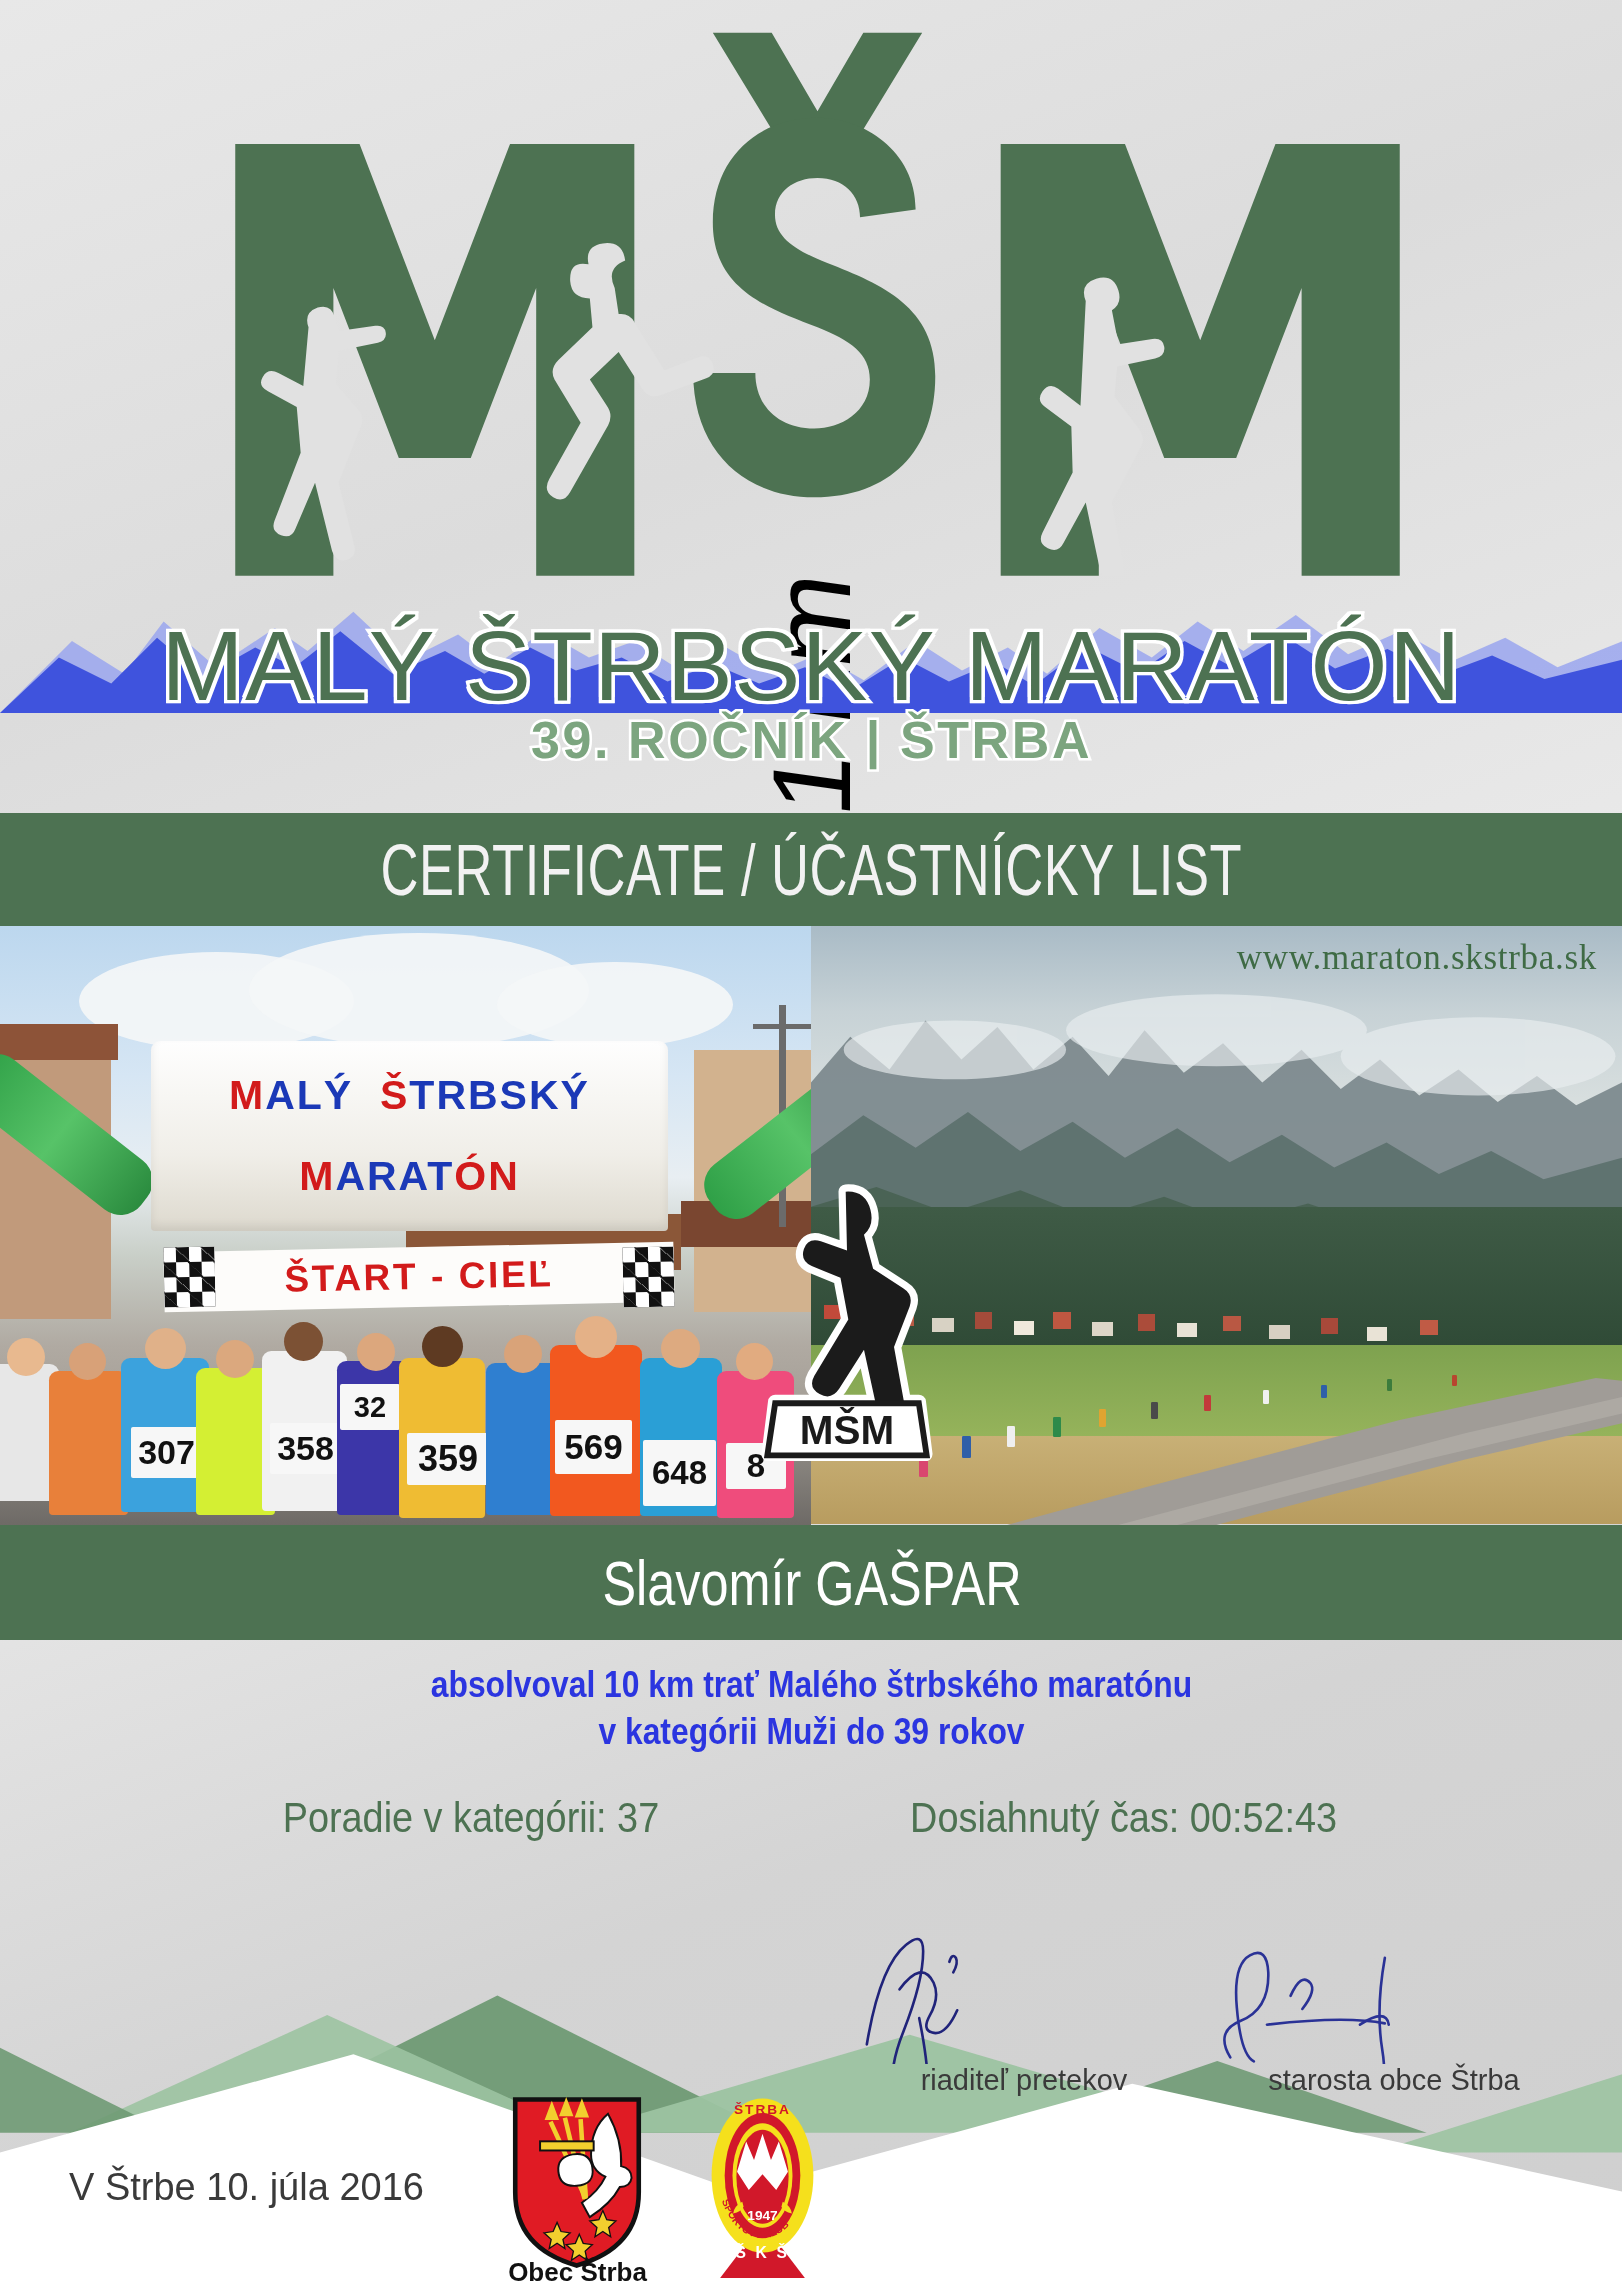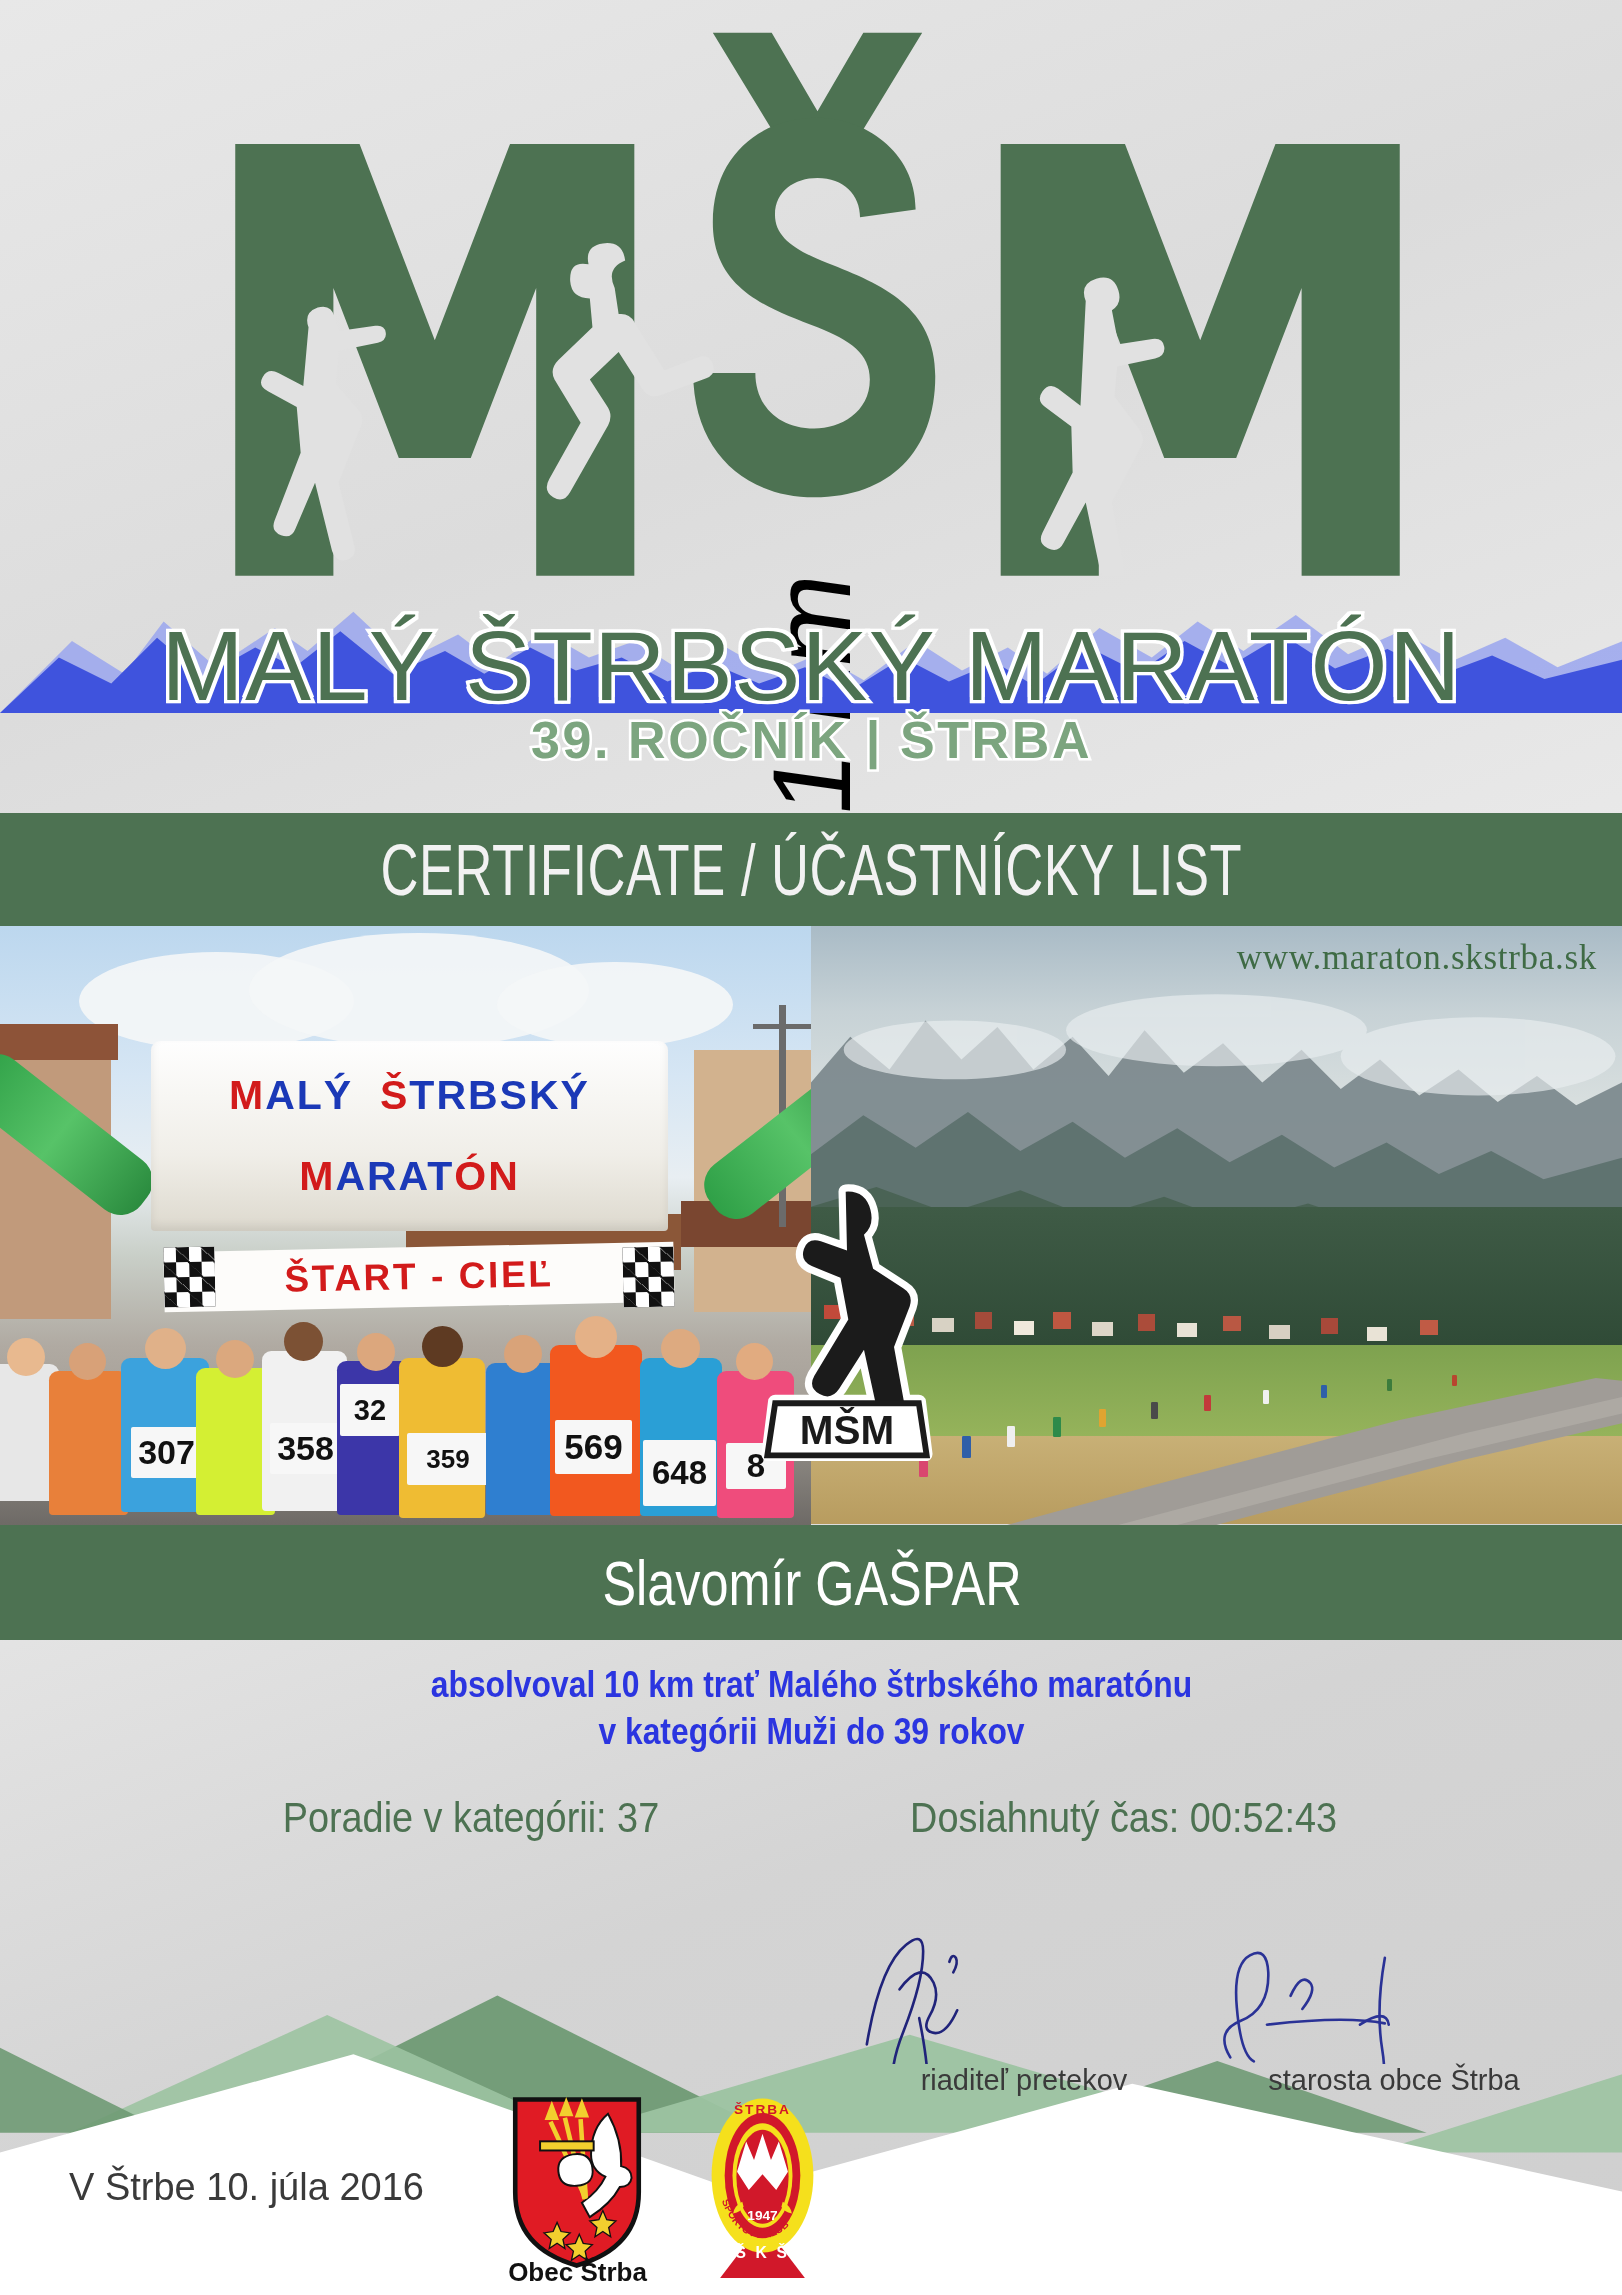--- a/index.html
+++ b/index.html
@@ -295,25 +295,25 @@
 
         <div class="runner-body" style="left:196px;top:56px;width:79px;height:147px;background:#d4ef33"></div>
         <div class="runner-head" style="left:216px;top:27.5px;width:38px;height:38px;background:#dba87e"></div>
 
         <div class="runner-body" style="left:262px;top:39px;width:85px;height:160px;background:#f1f1f1"></div>
         <div class="runner-head" style="left:284px;top:9.8px;width:39px;height:39px;background:#7c5134"></div>
         <div class="bib" style="left:270px;top:111px;width:71px;height:51px;font-size:34px">358</div>
 
         <div class="runner-body" style="left:337px;top:49px;width:79px;height:154px;background:#3c36a8"></div>
         <div class="runner-head" style="left:357px;top:21px;width:38px;height:38px;background:#dca77d"></div>
-        <div class="bib" style="left:340px;top:72px;width:60px;height:52px;font-size:29px">32</div>
+        <div class="bib" style="left:340px;top:72px;width:60px;height:46px;font-size:29px">32</div>
 
         <div class="runner-body" style="left:399px;top:46px;width:86px;height:160px;background:#efbc33"></div>
         <div class="runner-head" style="left:422px;top:14.4px;width:41px;height:41px;background:#5e3a22"></div>
-        <div class="bib" style="left:407px;top:121px;width:82px;height:52px;font-size:26px">359</div>
+        <div class="bib" style="left:407px;top:121px;width:82px;height:52px;font-size:36px">359</div>
 
         <div class="runner-body" style="left:486px;top:51px;width:77px;height:152px;background:#2f7fd0"></div>
         <div class="runner-head" style="left:504px;top:23px;width:38px;height:38px;background:#d9a379"></div>
 
         <div class="runner-body" style="left:550px;top:33px;width:92px;height:171px;background:#f2581f"></div>
         <div class="runner-head" style="left:575px;top:3.9px;width:42px;height:42px;background:#e4b187"></div>
         <div class="bib" style="left:555px;top:108px;width:77px;height:54px;font-size:35px">569</div>
 
         <div class="runner-body" style="left:640px;top:46px;width:82px;height:158px;background:#2a9fd6"></div>
         <div class="runner-head" style="left:661px;top:17px;width:39px;height:39px;background:#ddaa80"></div>

